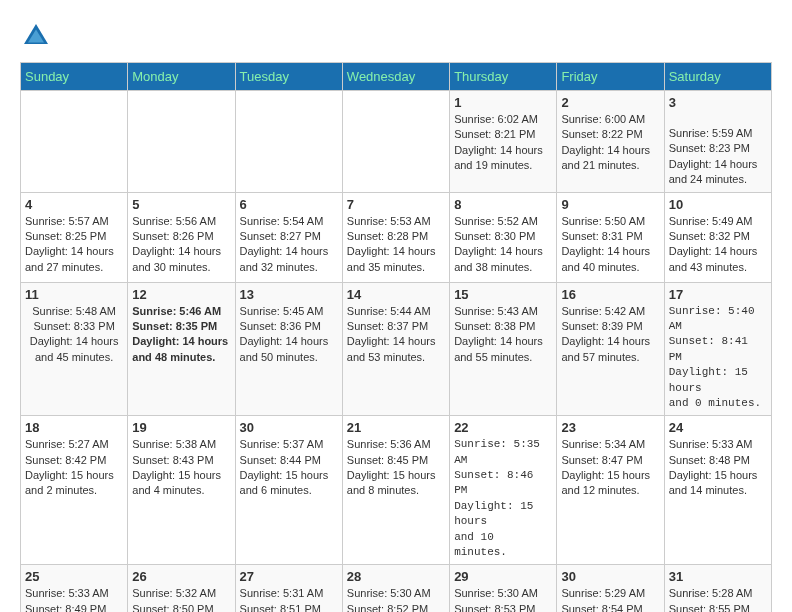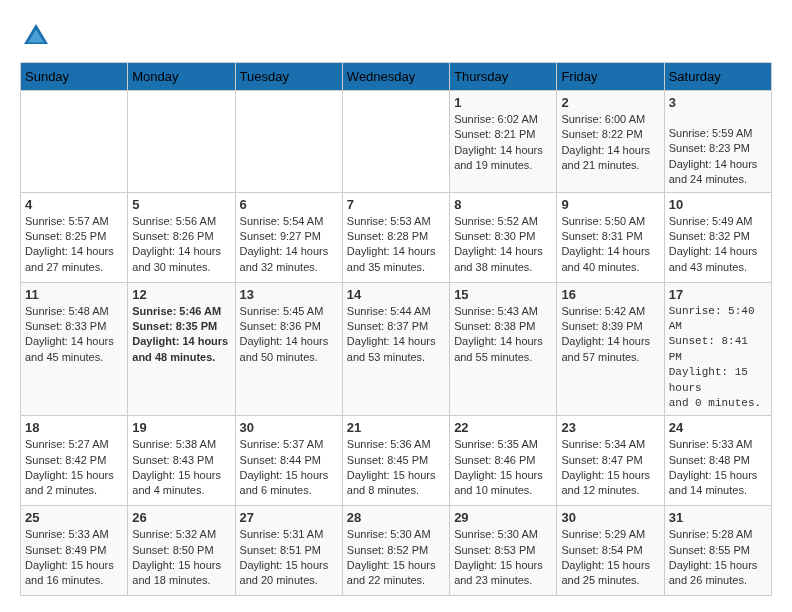--- a/index.html
+++ b/index.html
@@ -52,21 +52,21 @@
       font-size: 14px;
       color: #555;
     }
     .calendar {
       width: 100%;
       border-collapse: collapse;
       font-size: 11px;
     }
     .calendar thead tr th {
       background-color: #1a6faf;
-      color: #000000;
+      color: #86efac;
       padding: 6px 4px;
       text-align: left;
       font-size: 13px;
       font-weight: normal;
       border: 1px solid #ccc;
     }
     .calendar tbody tr td {
       border: 1px solid #ccc;
       vertical-align: top;
       padding: 4px;
@@ -163,21 +163,21 @@
         <td>
           <div class="day-number">5</div>
           <div class="day-info" style="white-space: pre-line;">Sunrise: 5:56 AM
 Sunset: 8:26 PM
 Daylight: 14 hours
 and 30 minutes.</div>
         </td>
         <td>
           <div class="day-number">6</div>
           <div class="day-info" style="white-space: pre-line;">Sunrise: 5:54 AM
-Sunset: 9:27 PM
+Sunset: 8:27 PM
 Daylight: 14 hours
 and 32 minutes.</div>
         </td>
         <td>
           <div class="day-number">7</div>
           <div class="day-info" style="white-space: pre-line;">Sunrise: 5:53 AM
 Sunset: 8:28 PM
 Daylight: 14 hours
 and 35 minutes.</div>
         </td>
@@ -199,21 +199,21 @@
           <div class="day-number">10</div>
           <div class="day-info" style="white-space: pre-line;">Sunrise: 5:49 AM
 Sunset: 8:32 PM
 Daylight: 14 hours
 and 43 minutes.</div>
         </td>
       </tr>
       <tr>
         <td>
           <div class="day-number">11</div>
-          <div class="day-info" style="white-space: pre-line;">Sunrise: 5:48 AM
+          <div class="day-info" style="white-space: pre-line; text-align: center;">Sunrise: 5:48 AM
 Sunset: 8:33 PM
 Daylight: 14 hours
 and 45 minutes.</div>
         </td>
         <td>
           <div class="day-number">12</div>
           <div class="day-info" style="white-space: pre-line; font-weight: bold;">Sunrise: 5:46 AM
 Sunset: 8:35 PM
 Daylight: 14 hours
 and 48 minutes.</div>
@@ -278,21 +278,21 @@
         </td>
         <td>
           <div class="day-number">21</div>
           <div class="day-info" style="white-space: pre-line;">Sunrise: 5:36 AM
 Sunset: 8:45 PM
 Daylight: 15 hours
 and 8 minutes.</div>
         </td>
         <td>
           <div class="day-number">22</div>
-          <div class="day-info" style="white-space: pre-line;">Sunrise: 5:35 AM
+          <div class="day-info" style="white-space: pre-line; font-family: Liberation Mono, monospace;">Sunrise: 5:35 AM
 Sunset: 8:46 PM
 Daylight: 15 hours
 and 10 minutes.</div>
         </td>
         <td>
           <div class="day-number">23</div>
           <div class="day-info" style="white-space: pre-line;">Sunrise: 5:34 AM
 Sunset: 8:47 PM
 Daylight: 15 hours
 and 12 minutes.</div>

